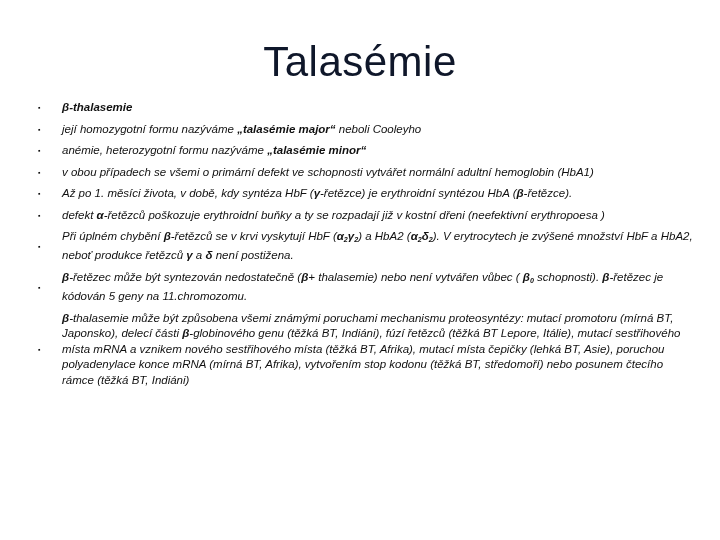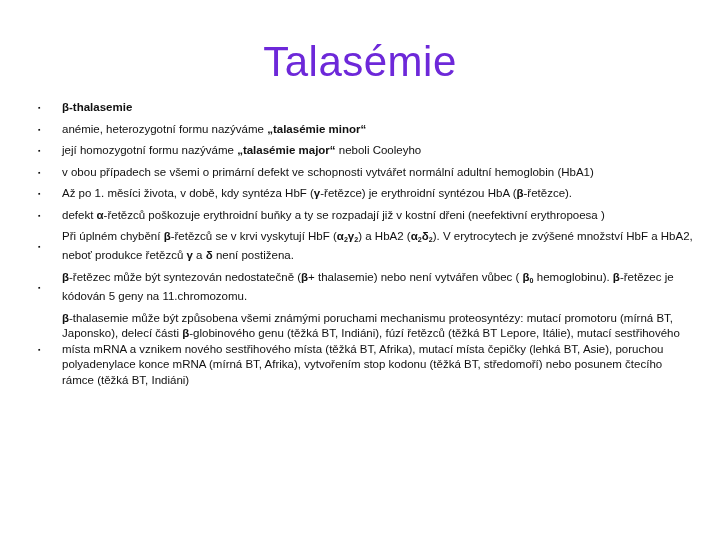--- a/index.html
+++ b/index.html
@@ -20,34 +20,35 @@
     background: #ffffff;
     box-sizing: border-box;
   }
   .title {
     font-size: 42px;
     font-weight: 400;
     text-align: center;
     margin: 0;
     padding-top: 38px;
     padding-bottom: 14px;
-    color: #6d28d9;
+    color: #0f172a;
     letter-spacing: 0.5px;
   }
   .bullets {
     margin-left: 38px;
     margin-right: 26px;
   }
   .bullet {
     display: flex;
     align-items: center;
     font-size: 11.5px;
     line-height: 15.5px;
     margin-bottom: 6px;
     color: #111111;
+    font-style: italic;
   }
   .marker {
     flex: 0 0 24px;
     width: 24px;
     font-size: 7px;
     line-height: 15.5px;
     color: #111111;
   }
   .text {
     flex: 1 1 auto;
@@ -64,26 +65,26 @@
 <div class="slide">
   <h1 class="title">Talasémie</h1>
   <div class="bullets">
   <div class="bullet">
     <span class="marker">▪</span>
     <span class="text"><span class="b">β-thalasemie</span></span>
   </div>
 
   <div class="bullet">
     <span class="marker">▪</span>
-    <span class="text"><span>anémie, heterozygotní formu nazýváme </span><span class="b">„talasémie minor“</span></span>
+    <span class="text"><span>její homozygotní formu nazýváme </span><span class="b">„talasémie major“</span><span> neboli Cooleyho</span></span>
   </div>
 
   <div class="bullet">
     <span class="marker">▪</span>
-    <span class="text"><span>její homozygotní formu nazýváme </span><span class="b">„talasémie major“</span><span> neboli Cooleyho</span></span>
+    <span class="text"><span>anémie, heterozygotní formu nazýváme </span><span class="b">„talasémie minor“</span></span>
   </div>
 
   <div class="bullet">
     <span class="marker">▪</span>
     <span class="text"><span>v obou případech se všemi o primární defekt ve schopnosti vytvářet normální adultní hemoglobin (HbA1)</span></span>
   </div>
 
 
 
   <div class="bullet">
@@ -96,21 +97,21 @@
     <span class="text"><span>defekt </span><span class="b">α</span><span>-řetězců poškozuje erythroidní buňky a ty se rozpadají již v kostní dřeni (neefektivní erythropoesa )</span></span>
   </div>
 
   <div class="bullet">
     <span class="marker">▪</span>
     <span class="text"><span>Při úplném chybění </span><span class="b">β</span><span>-řetězců se v krvi vyskytují HbF (</span><span class="b">α</span><span class="b sub">2</span><span class="b">γ</span><span class="b sub">2</span><span>) a HbA2 (</span><span class="b">α</span><span class="b sub">2</span><span class="b">δ</span><span class="b sub">2</span><span>). V erytrocytech je zvýšené množství HbF a HbA2, neboť produkce řetězců </span><span class="b">γ</span><span> a </span><span class="b">δ</span><span> není postižena.</span></span>
   </div>
 
   <div class="bullet">
     <span class="marker">▪</span>
-    <span class="text"><span class="b">β</span><span>-řetězec může být syntezován nedostatečně (</span><span class="b">β</span><span>+ thalasemie) nebo není vytvářen vůbec ( </span><span class="b">β</span><span class="b sub">0</span><span> hemoglobinu). </span><span class="b">β</span><span>-řetězec je kódován 5 geny na 11.chromozomu.</span></span>
+    <span class="text"><span class="b">β</span><span>-řetězec může být syntezován nedostatečně (</span><span class="b">β</span><span>+ thalasemie) nebo není vytvářen vůbec ( </span><span class="b">β</span><span class="b sub">0</span><span> schopnosti). </span><span class="b">β</span><span>-řetězec je kódován 5 geny na 11.chromozomu.</span></span>
   </div>
 
   <div class="bullet">
     <span class="marker">▪</span>
     <span class="text"><span class="b">β</span><span>-thalasemie může být způsobena všemi známými poruchami mechanismu proteosyntézy: mutací promotoru (mírná BT, Japonsko), delecí části </span><span class="b">β</span><span>-globinového genu (těžká BT, Indiáni), fúzí řetězců (těžká BT Lepore, Itálie), mutací sestřihového místa mRNA a vznikem nového sestřihového místa (těžká BT, Afrika), mutací místa čepičky (lehká BT, Asie), poruchou polyadenylace konce mRNA (mírná BT, Afrika), vytvořením stop kodonu (těžká BT, středomoří) nebo posunem čtecího rámce (těžká BT, Indiáni)</span></span>
   </div>
 </div>
 </div>
 
 </body></html>

